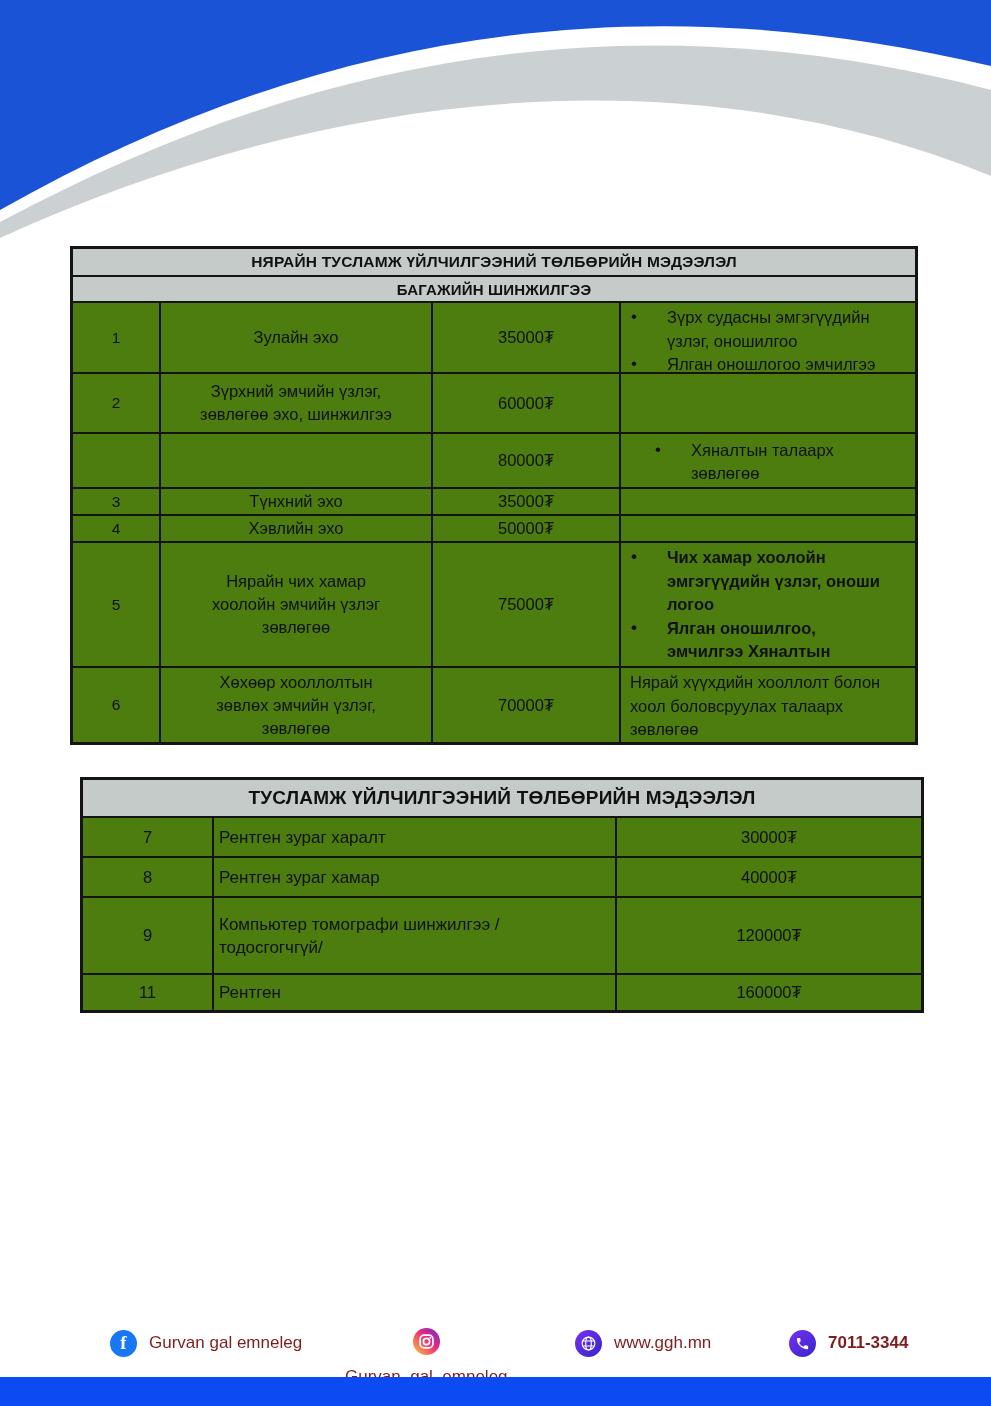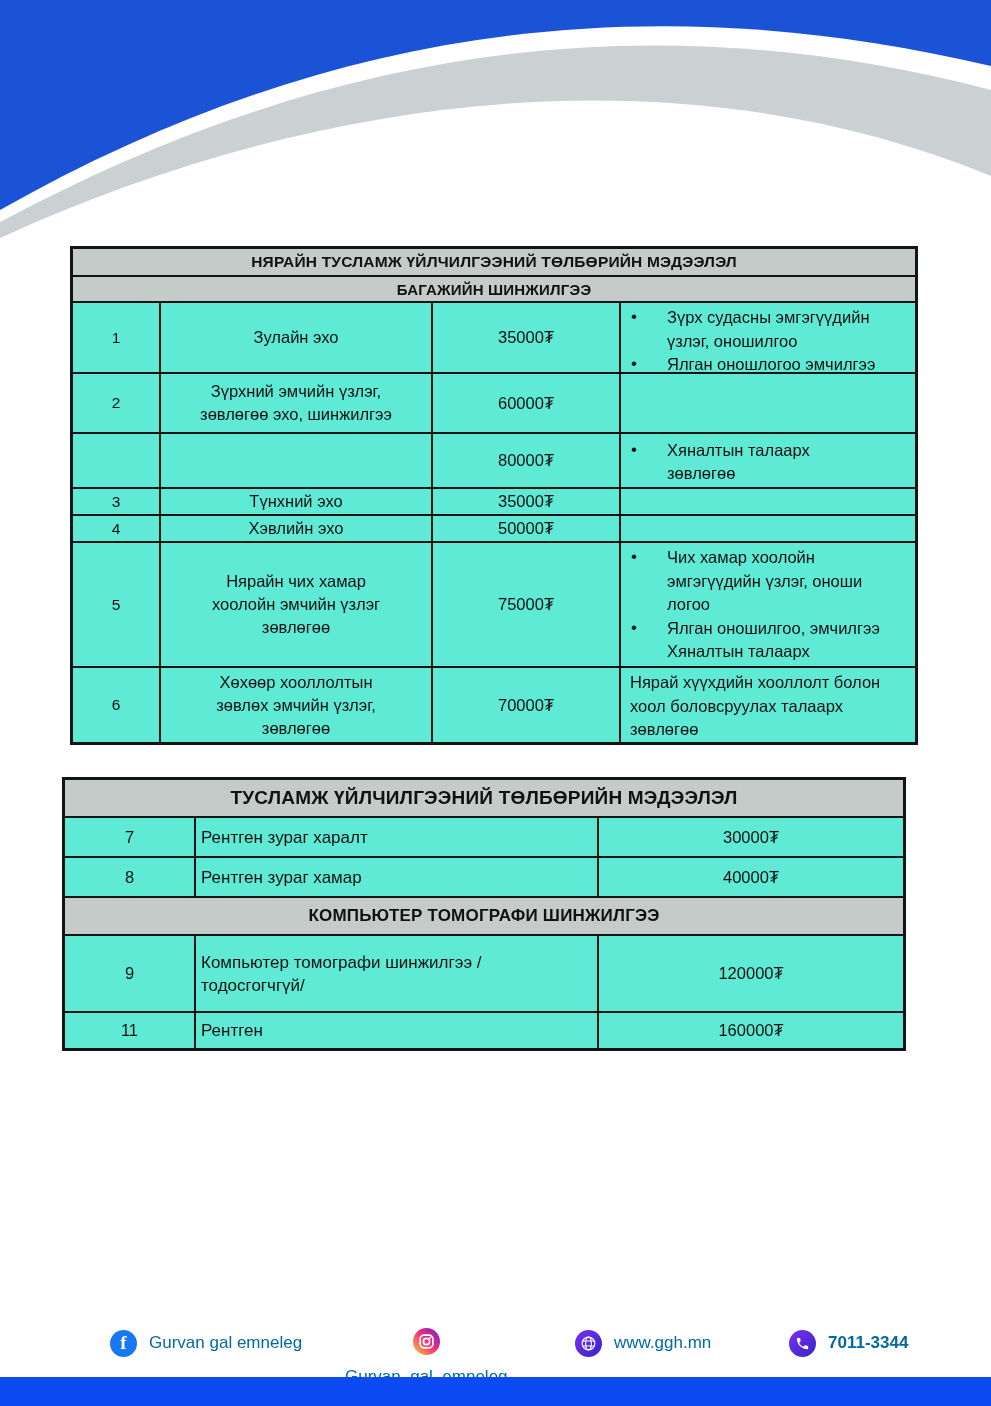--- a/index.html
+++ b/index.html
@@ -10,42 +10,42 @@
     color:#111;
   }
 
   
   .swoosh { position:absolute; top:0; left:0; width:991px; height:250px; }
   .bottom-bar { position:absolute; left:0; bottom:0; width:991px; height:29px; background:#0d4bf2; }
 
   
   table.t {
     position:absolute; border-collapse:separate; border-spacing:0;
-    border:2px solid #141414; table-layout:fixed; background:#5eead4;
+    border:2px solid #141414; table-layout:fixed; background:#4d7c0f;
   }
   .t td, .t th { border:1px solid #141414; overflow:hidden; }
   th.band {
     background:#c5cbc8; font-weight:600; text-align:center; letter-spacing:.2px;
   }
 
   #table1 { left:70px; top:246px; width:848px; }
   #table1 th.band { font-size:15.5px; height:24px; }
   #table1 th.band.sub { height:22px; font-size:15px; }
   #table1 td { font-size:16.5px; text-align:center; vertical-align:middle; }
   #table1 td.num { font-size:15.5px; }
   #table1 .namewrap { margin:0 auto; max-width:205px; line-height:23px; }
   #table1 td.notes { vertical-align:top; text-align:left; padding:3px 2px 0 0; }
-  #table1 td.notes.mid { vertical-align:middle; }
+  #table1 td.notes.mid { vertical-align:middle;padding-left:24px; }
   .clip { overflow:hidden; }
   .note { position:relative; padding-left:46px; max-width:215px; line-height:23.5px; font-size:16.5px; }
   .note::before { content:"•"; position:absolute; left:10px; top:-1px; font-size:17px; }
   .note.plain { padding-left:9px; max-width:262px; }
   .note.plain::before { content:none; }
 
-  #table2 { left:62px; top:777px; width:772px; }
+  #table2 { left:80px; top:777px; width:772px; }
   #table2 th.band { font-size:19px; height:34px; }
   #table2 th.band.sub { font-size:17px; height:34px; }
   #table2 td { font-size:17px; vertical-align:middle; }
   #table2 td.num { text-align:center; font-size:16.5px; }
   #table2 td.svc { text-align:left; padding-left:5px; }
   #table2 .svcwrap { max-width:340px; line-height:23px; }
   #table2 td.price { text-align:center; font-size:16.5px; }
 
   
   #table1 tr.r0 td { height:66px; }
@@ -57,21 +57,21 @@
   #table1 tr.r6 td { height:71px; }
   #table2 tr.s0 td { height:36px; }
   #table2 tr.s1 td { height:36px; }
   #table2 tr.s2 td { height:73px; }
   #table2 tr.s3 td { height:73px; }
   #table2 tr.s4 td { height:33px; }
 
   
   .footer { position:absolute; top:1328px; left:0; width:991px; height:30px; }
   .contact { position:absolute; display:flex; align-items:center; gap:12px; height:30px; }
-  .contact .label { font-size:17px; color:#0369a1; white-space:nowrap; }
+  .contact .label { font-size:17px; color:#7f1d1d; white-space:nowrap; }
   .badge {
     width:27px; height:27px; border-radius:50%; flex:0 0 27px;
     display:flex; align-items:center; justify-content:center;
   }
   .badge.fb { background:#1877f2; color:#fff; font-weight:bold; font-size:19px;
               font-family:"Liberation Serif",serif; }
   .badge.ig { background:linear-gradient(45deg,#f9ce34,#ee2a7b 55%,#6228d7); }
   .badge.web, .badge.ph { background:linear-gradient(135deg,#7a2ff0,#3526c9); }
   .c-fb { left:110px; }
   .c-ig { left:345px;flex-direction:column; }
@@ -155,21 +155,21 @@
     <td class="notes"></td>
   </tr>
 
   <tr class="r5">
     <td class="num">5</td>
     <td>
           <div class="namewrap">Нярайн чих хамар хоолойн эмчийн үзлэг зөвлөгөө</div>
         </td>
     <td>75000₮</td>
     <td class="notes">
-      <div class="clip" style="height:118px;">
+      <div class="clip" style="height:118px;font-weight:bold;">
         <div class="note">Чих хамар хоолойн эмгэгүүдийн үзлэг, оноши логоо</div>
         <div class="note">Ялган оношилгоо, эмчилгээ Хяналтын талаарх зөвлөгөө</div>
       </div>
     </td>
   </tr>
 
   <tr class="r6">
     <td class="num">6</td>
     <td>
           <div class="namewrap">Хөхөөр хооллолтын зөвлөх эмчийн үзлэг, зөвлөгөө</div>
@@ -203,23 +203,20 @@
     <td class="price">30000₮</td>
   </tr>
   <tr class="s1">
     <td class="num">8</td>
     <td class="svc">
           <div class="svcwrap">Рентген зураг хамар</div>
         </td>
     <td class="price">40000₮</td>
   </tr>
 
-  <tr>
-        <th class="band sub" colspan="3">КОМПЬЮТЕР ТОМОГРАФИ ШИНЖИЛГЭЭ</th>
-      </tr>
 
   <tr class="s2">
     <td class="num">9</td>
     <td class="svc">
           <div class="svcwrap">Компьютер томографи шинжилгээ / тодосгогчгүй/</div>
         </td>
     <td class="price">120000₮</td>
   </tr>
   <tr class="s4">
     <td class="num">11</td>

